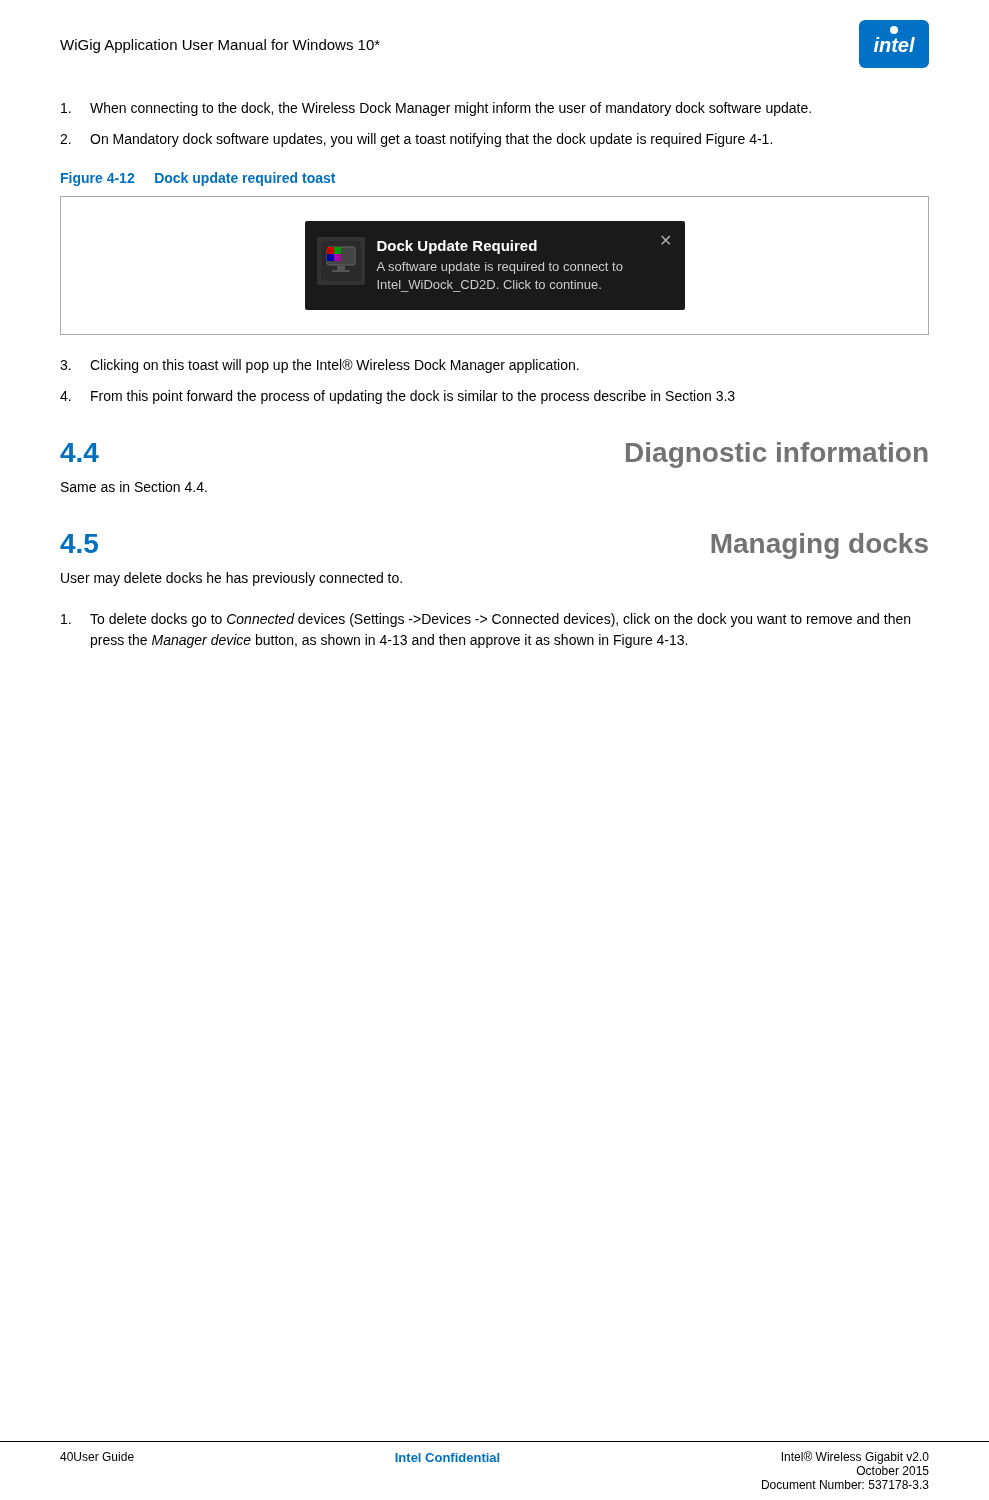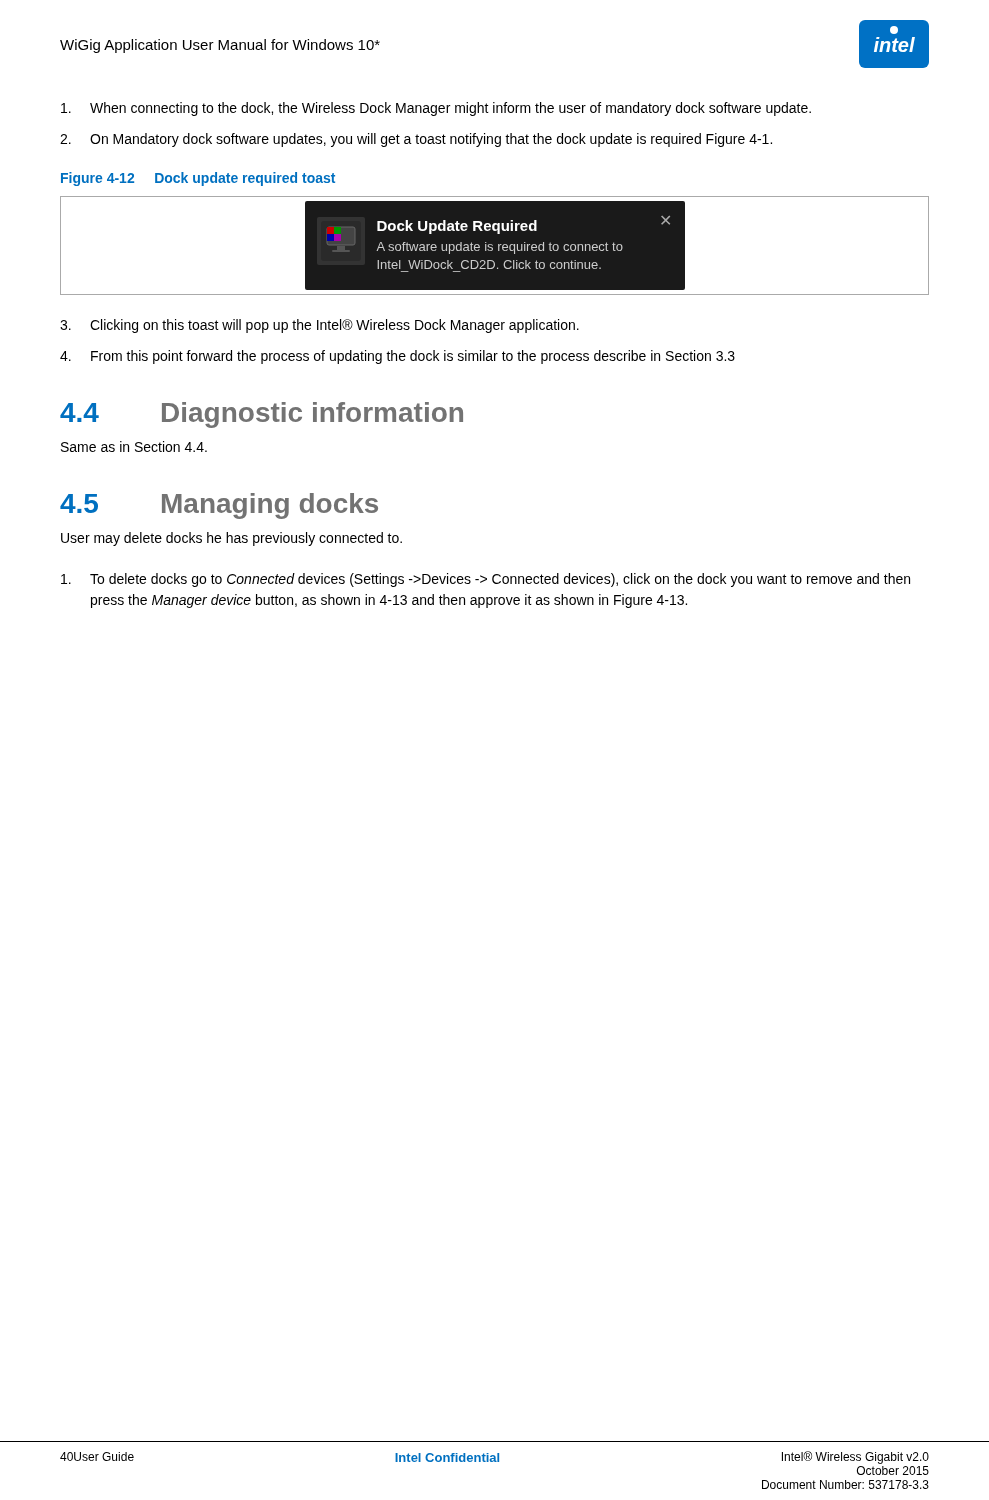--- a/index.html
+++ b/index.html
@@ -60,21 +60,21 @@
 
     .figure-label {
       color: #0070C0;
       font-weight: bold;
       margin-bottom: 10px;
       margin-top: 8px;
     }
 
     .figure-container {
       border: 1px solid #aaa;
-      padding: 4px;
+      padding: 24px;
       margin-bottom: 20px;
       display: flex;
       justify-content: center;
       align-items: center;
     }
 
     .toast-notification {
       background: #1a1a1a;
       color: #fff;
       width: 380px;
@@ -121,20 +121,21 @@
       font-size: 16px;
       color: #aaa;
       cursor: pointer;
     }
 
     .section-heading {
       display: flex;
       align-items: baseline;
       margin-top: 30px;
       margin-bottom: 8px;
+      justify-content: space-between;
     }
 
     .section-num {
       font-size: 28px;
       font-weight: bold;
       color: #0070C0;
       margin-right: 40px;
       min-width: 60px;
     }
 

